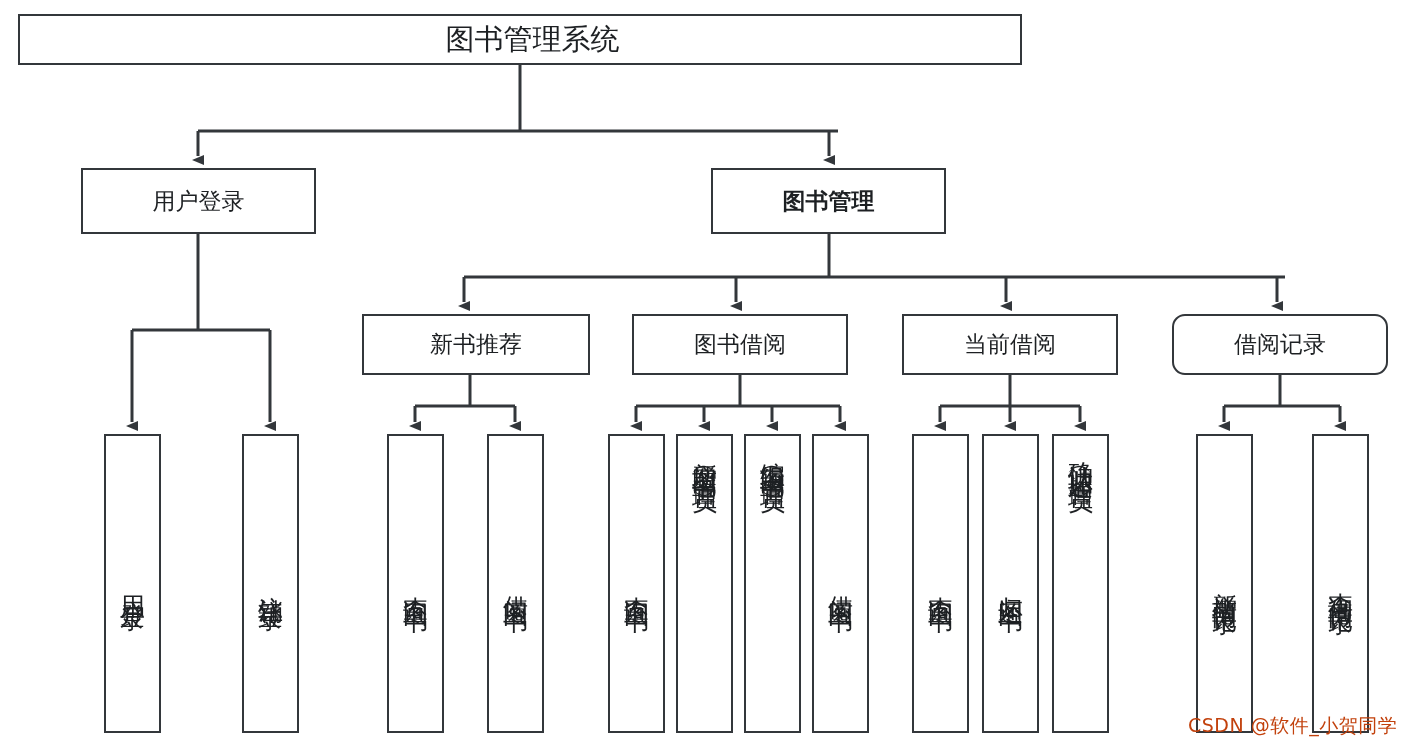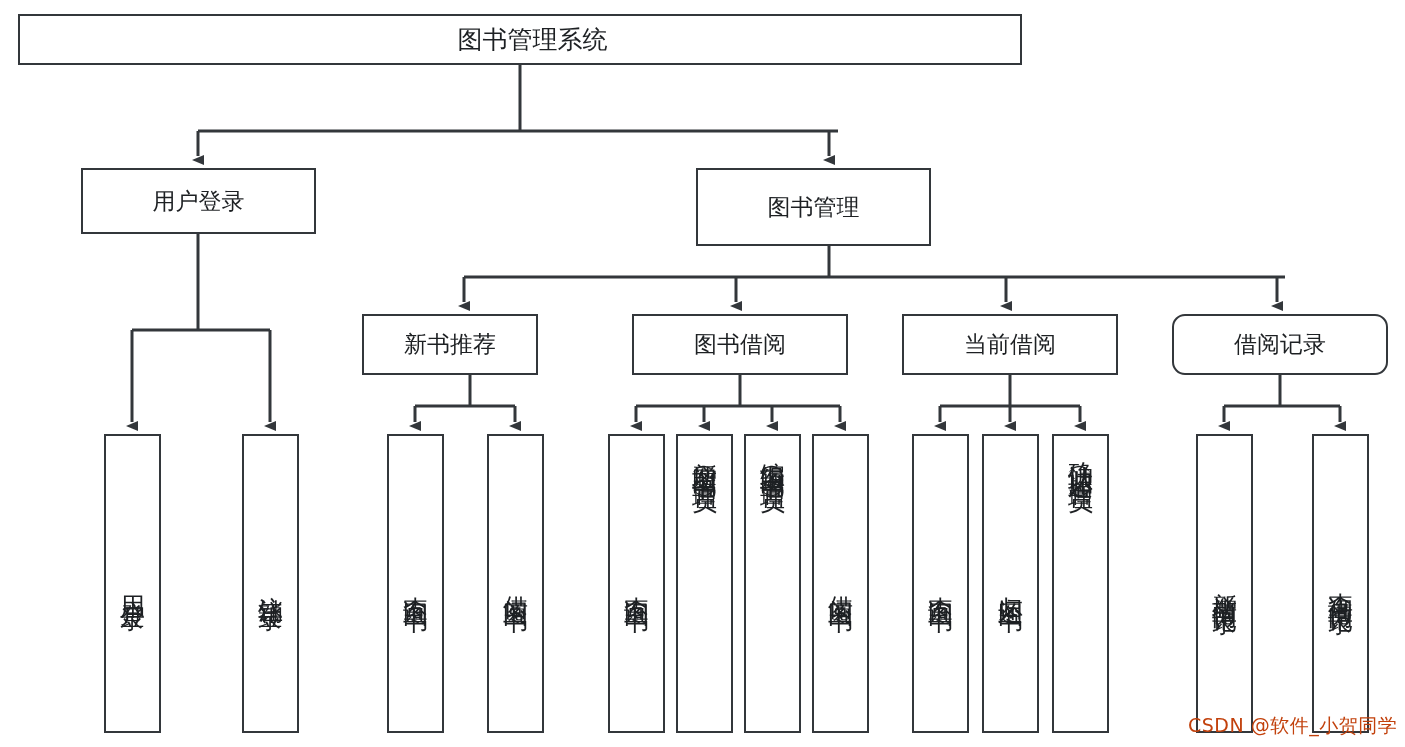--- a/index.html
+++ b/index.html
@@ -21,21 +21,21 @@
     position: absolute;
     box-sizing: border-box;
     border: 2px solid #33373b;
     background: #ffffff;
     display: flex;
     align-items: center;
     justify-content: center;
     color: #1d2023;
   }
   .node.root {
-    font-size: 25px;
+    font-size: 29px;
     padding-left: 25px;
   }
   .node.l2 {
     font-size: 23px;
   }
   .node.l3 {
     font-size: 23px;
   }
   .node.leaf {
     font-size: 25px;
@@ -127,25 +127,25 @@
     </g>
   </svg>
 
   <div class="node root" style="left:18px;top:14px;width:1004px;height:51px;">
     <span>图书管理系统</span>
   </div>
 
   <div class="node l2" style="left:81px;top:168px;width:235px;height:66px;">
     <span>用户登录</span>
   </div>
-  <div class="node l2" style="left:696px;top:168px;width:235px;height:78px;">
+  <div class="node l2" style="left:711px;top:168px;width:235px;height:66px;font-weight:bold;">
     <span>图书管理</span>
   </div>
 
-  <div class="node l3" style="left:362px;top:314px;width:176px;height:61px;">
+  <div class="node l3" style="left:362px;top:314px;width:228px;height:61px;">
     <span>新书推荐</span>
   </div>
   <div class="node l3" style="left:902px;top:314px;width:216px;height:61px;">
     <span>当前借阅</span>
   </div>
   <div class="node l3" style="left:632px;top:314px;width:216px;height:61px;">
     <span>图书借阅</span>
   </div>
   <div class="node l3" style="left:1172px;top:314px;width:216px;height:61px;border-radius:13px;">
     <span>借阅记录</span>

